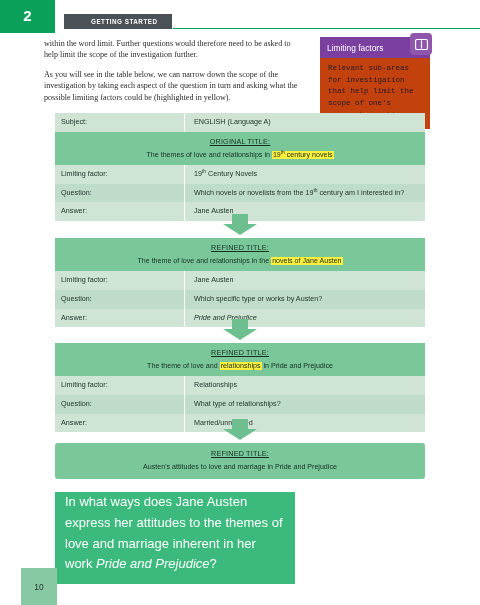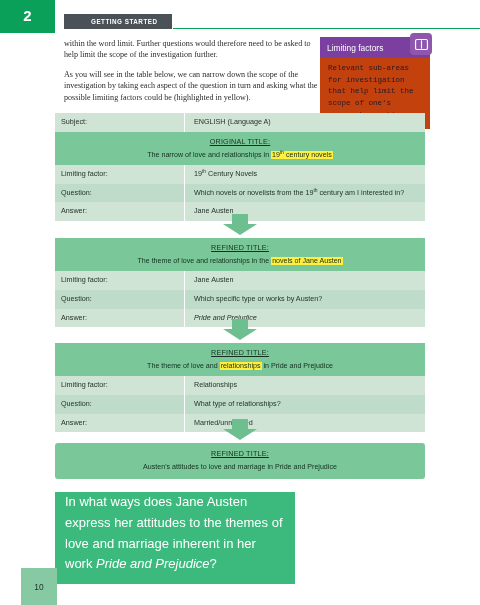--- a/index.html
+++ b/index.html
@@ -48,21 +48,21 @@
   .header-rule {
     position: absolute;
     left: 173px; top: 28px;
     width: 307px; height: 1px;
     background: #0aa05a;
   }
 
   
   .body-col {
     position: absolute;
-    left: 64px; top: 38px;
+    left: 44px; top: 38px;
     width: 255px;
     font-size: 8.1px;
     line-height: 1.42;
     color: #2b2b2b;
     text-align: left;
   }
   .body-col p { margin: 0 0 8px 0; }
 
   .closing-text {
     position: absolute;
@@ -242,21 +242,21 @@
 
   <div class="flow" style="top:113px;">
     <div class="tbl">
       <div class="trow shade-a">
         <div class="tlabel">Subject:</div>
         <div class="tvalue">ENGLISH (Language A)</div>
       </div>
     </div>
     <div class="title-band">
       <div class="band-head">ORIGINAL TITLE:</div>
-      <div class="band-line"><span>The narrow of love and relationships in </span><span class="hl"><span>19</span><sup>th</sup><span> century novels</span></span></div>
+      <div class="band-line"><span>The themes of love and relationships in </span><span class="hl"><span>19</span><sup>th</sup><span> century novels</span></span></div>
     </div>
     <div class="tbl">
       <div class="trow shade-a">
         <div class="tlabel">Limiting factor:</div>
         <div class="tvalue"><span>19</span><sup>th</sup><span> Century Novels</span></div>
       </div>
       <div class="trow shade-b">
         <div class="tlabel">Question:</div>
         <div class="tvalue"><span>Which novels or novelists from the 19</span><sup>th</sup><span> century am I interested in?</span></div>
       </div>

